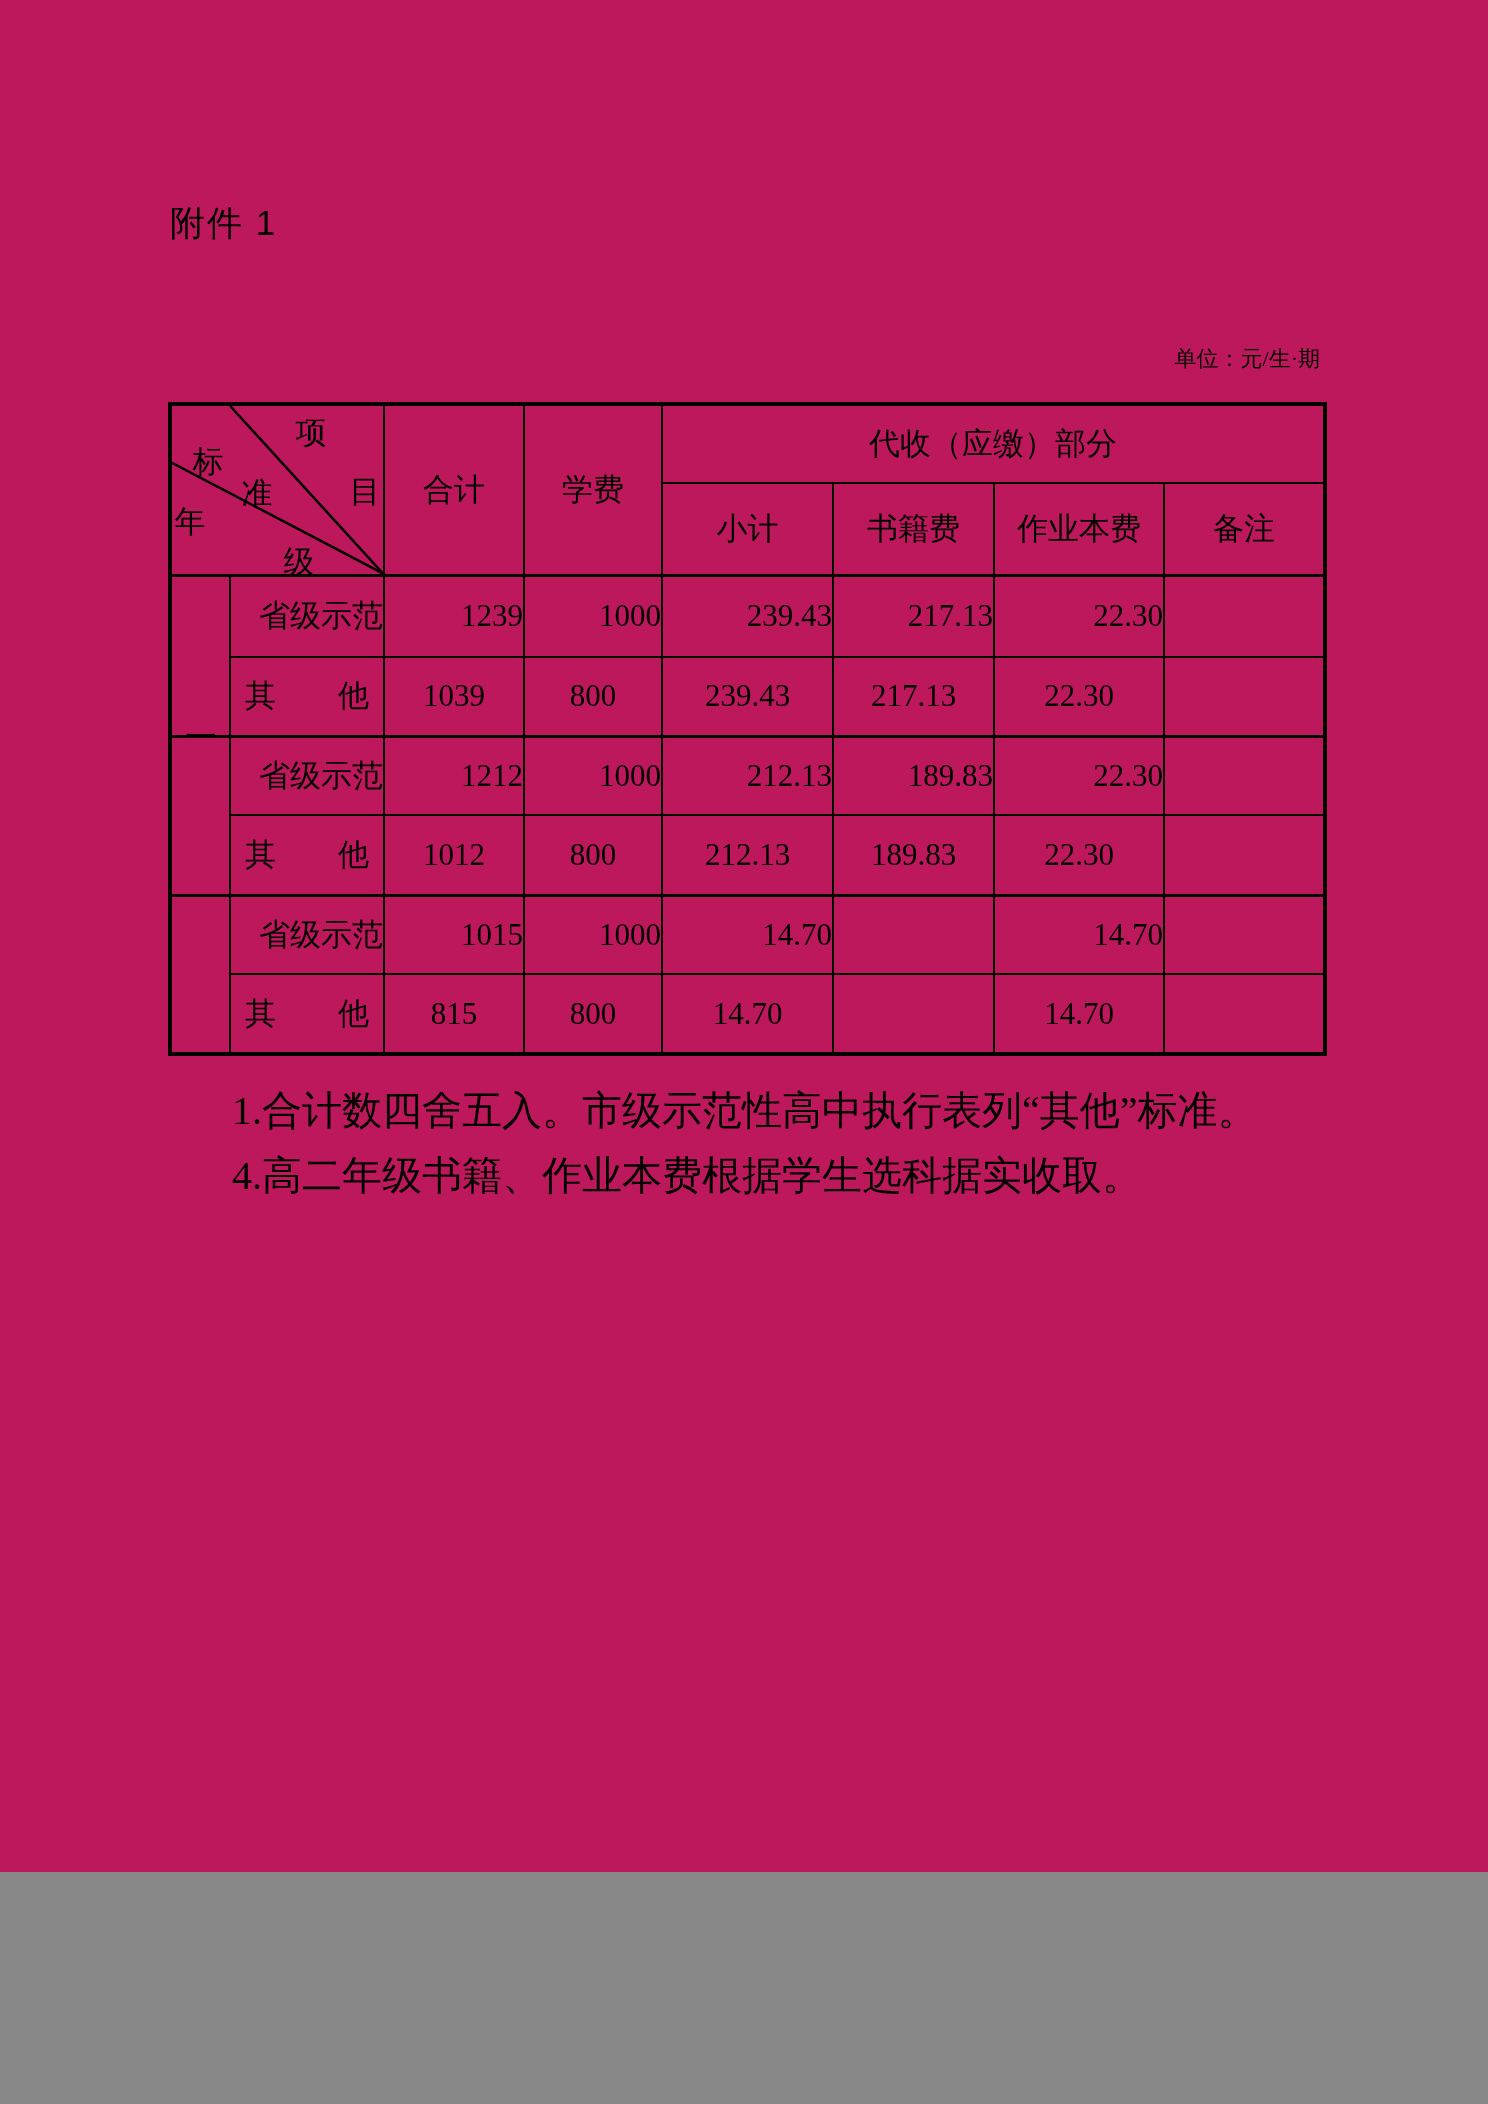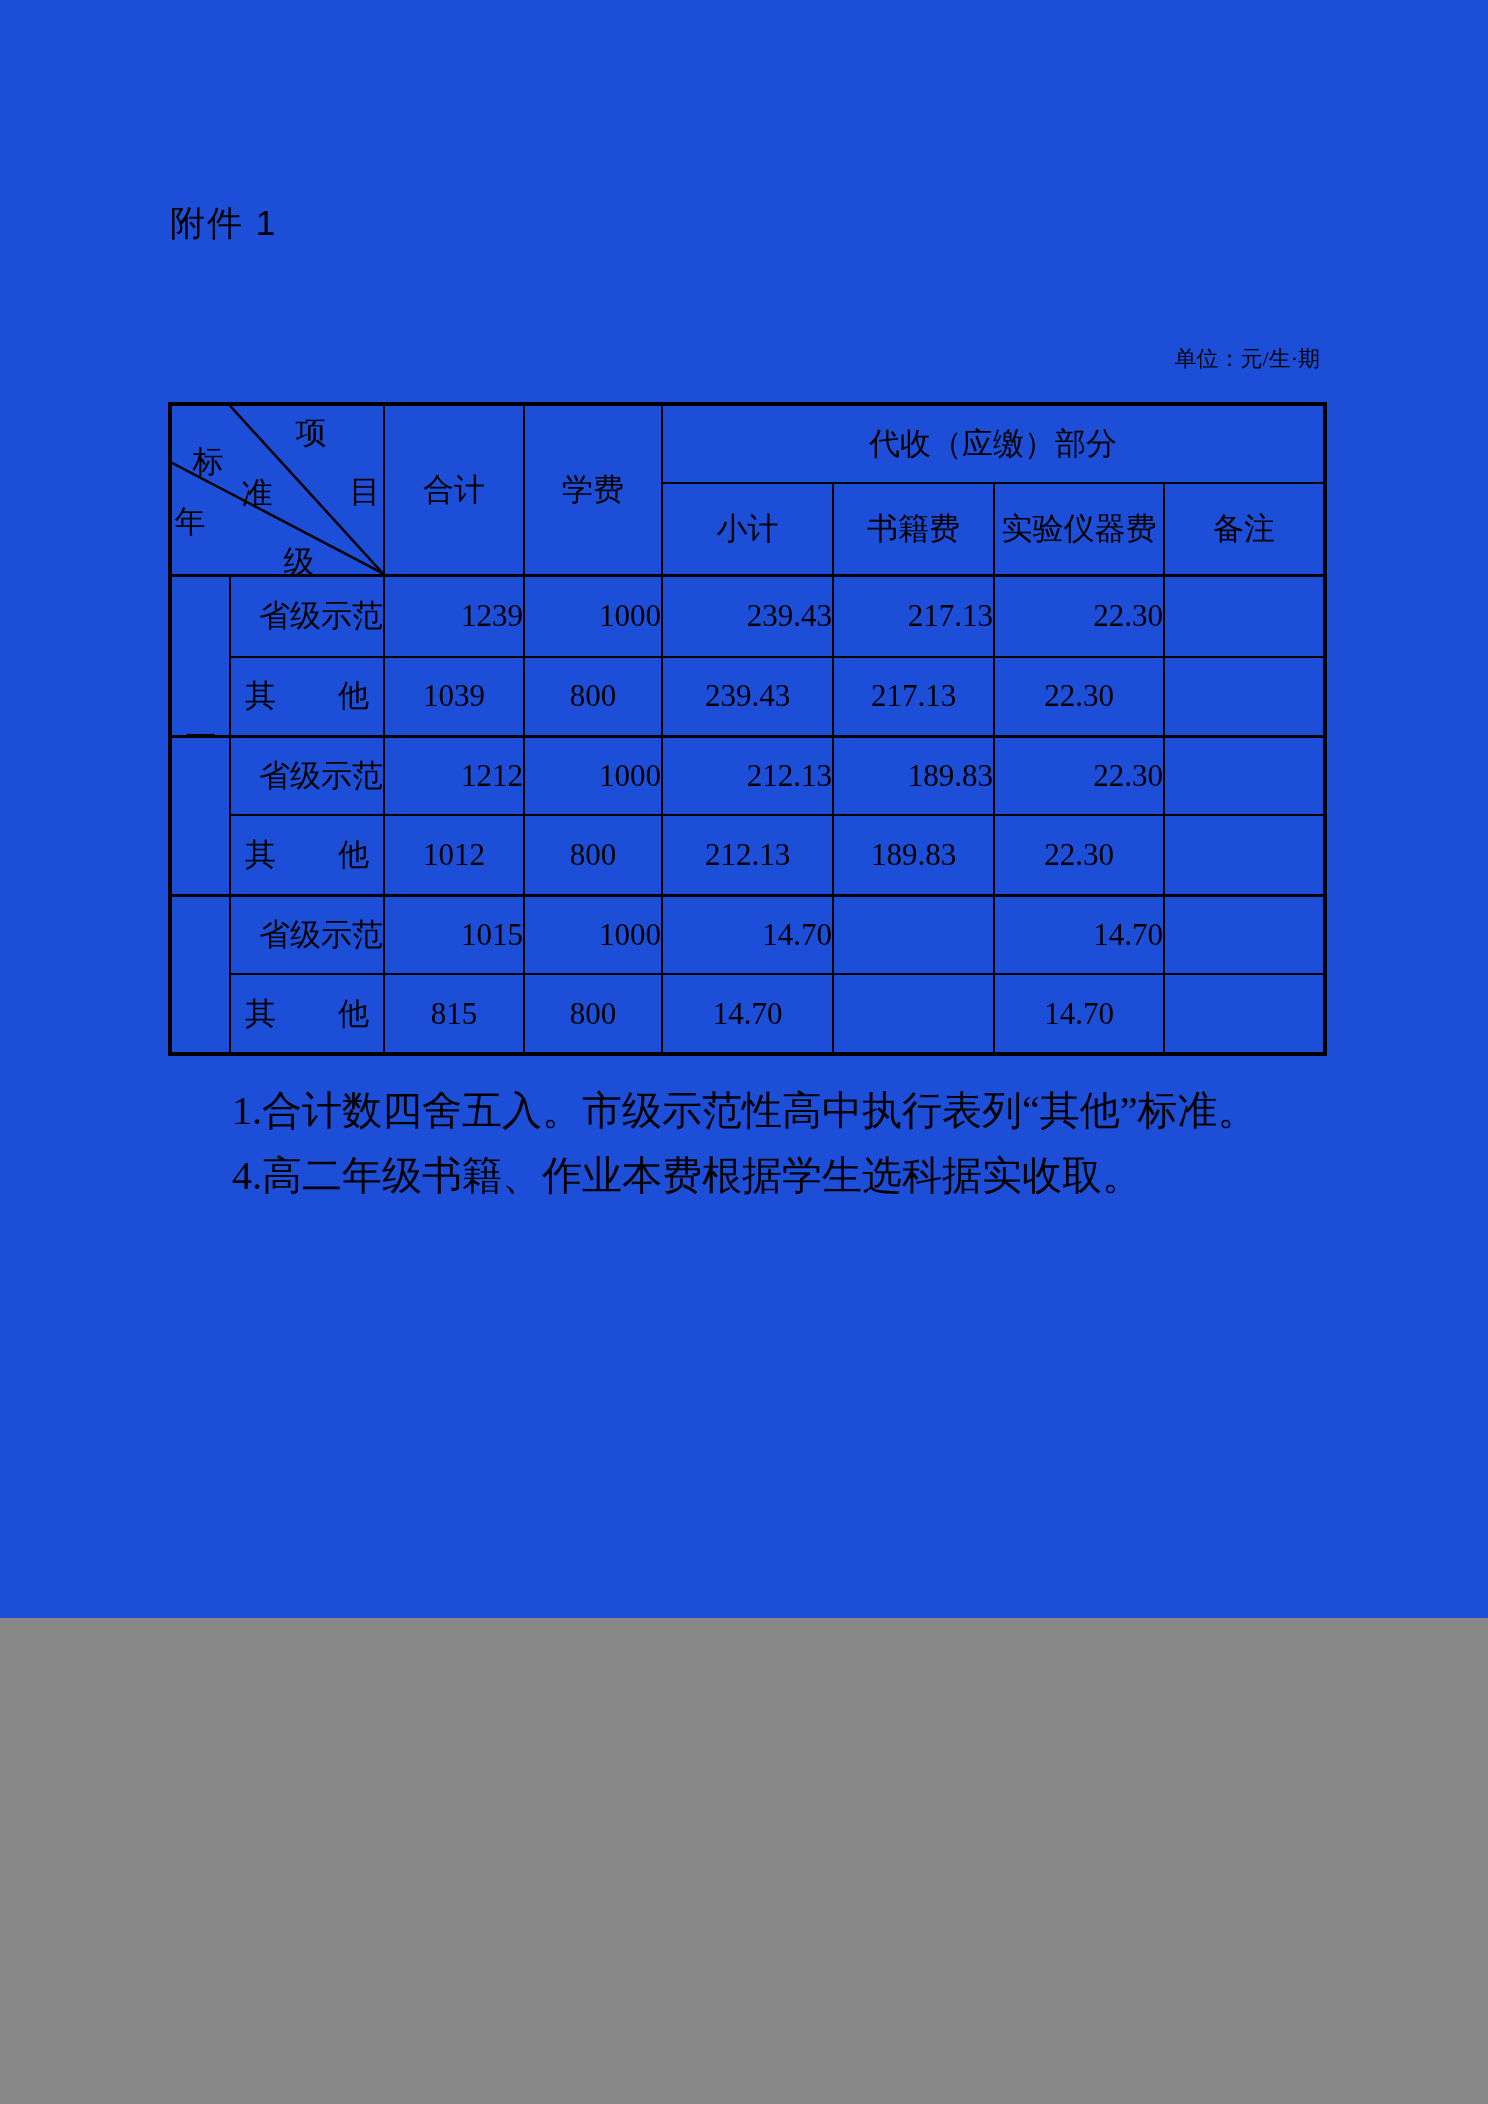--- a/index.html
+++ b/index.html
@@ -1,20 +1,20 @@
 <!DOCTYPE html>
 <html><head>
 <meta charset="utf-8">
 <style>
   html,body { margin:0; padding:0; background:#888; }
   .page {
     position:relative;
-    width:1488px; height:1618px;
+    width:1488px; height:1872px;
     margin:0 auto;
-    background:#1d4ed8;
+    background:#be185d;
     font-family:"Liberation Serif","DejaVu Serif",serif;
     color:#000;
     overflow:hidden;
   }
   .attachment {
     position:absolute; left:170px; top:200px;
     font-family:"Liberation Sans","DejaVu Sans",sans-serif;
     font-size:35px; letter-spacing:2px;
   }
   .doc-title {
@@ -100,21 +100,21 @@
         <span class="corner-std"><span class="c c0">标</span><span class="c c1">准</span></span>
         <span class="corner-grade"><span class="c c0">年</span><span class="c c1">级</span></span>
       </td>
       <th rowspan="2">合计</th>
       <th rowspan="2">学费</th>
       <th colspan="4">代收（应缴）部分</th>
     </tr>
     <tr style="height:92px">
       <th>小计</th>
       <th>书籍费</th>
-      <th>实验仪器费</th>
+      <th>作业本费</th>
       <th>备注</th>
     </tr>
 
     <tr style="height:82px" class="thick-top">
       <td class="grade-cell" rowspan="2">一年级</td>
       <td>省级示范</td>
       <td>1239</td>
       <td>1000</td>
       <td>239.43</td>
       <td>217.13</td>

